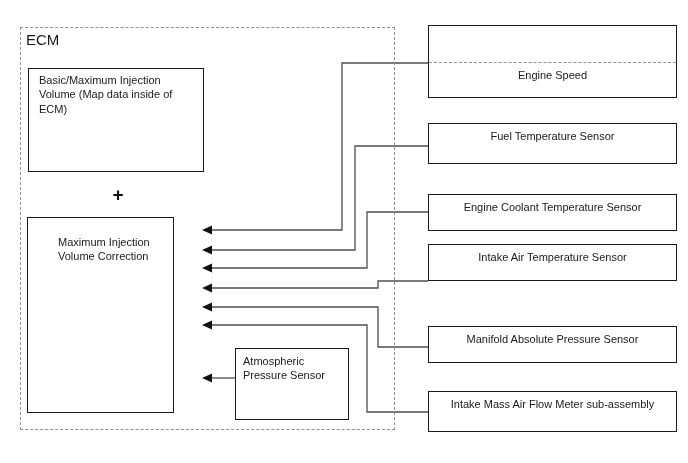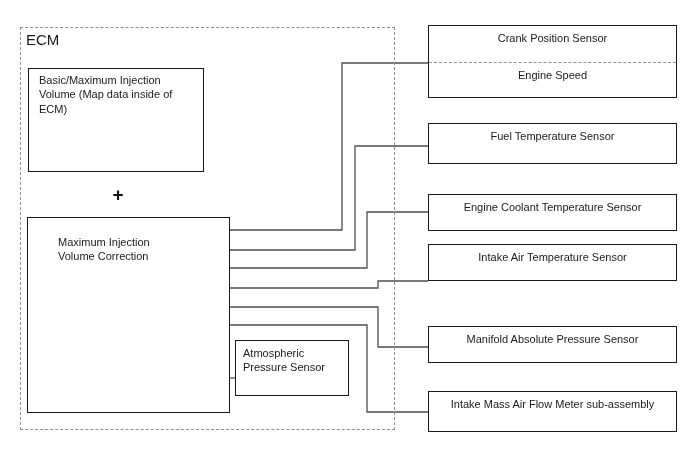--- a/index.html
+++ b/index.html
@@ -18,23 +18,23 @@
     position:absolute;left:20px;top:27px;width:375px;height:403px;
     border:1.6px dashed #8f8f8f;box-sizing:border-box;
   }
   .ecm-label{position:absolute;left:5px;top:2px;font-size:15px;}
   .box{
     position:absolute;box-sizing:border-box;
     border:1.6px solid #1a1a1a;background:#ffffff;
   }
   .box-basic{left:28px;top:68px;width:176px;height:104px;padding:4px 10px;}
   .box-basic .inner{width:152px;}
-  .box-max{left:27px;top:217px;width:203px;height:196px;padding:17px 0 0 30px;}
+  .box-max{left:27px;top:217px;width:147px;height:196px;padding:17px 0 0 30px;}
   .box-max .inner{width:112px;}
-  .box-atmos{left:235px;top:340px;width:114px;height:56px;padding:5px 7px;}
+  .box-atmos{left:235px;top:348px;width:114px;height:72px;padding:5px 7px;}
   .box-atmos .inner{width:96px;}
   .plus{
     position:absolute;left:104px;top:183px;width:28px;
     text-align:center;font-size:19px;font-weight:bold;color:#111;
   }
   .sensor{
     position:absolute;left:428px;width:249px;box-sizing:border-box;
     border:1.7px solid #1a1a1a;background:#fff;text-align:center;
     font-size:11px;
   }
@@ -89,21 +89,20 @@
 
   <div class="box box-max">
     <div class="inner">Maximum Injection Volume Correction</div>
   </div>
 
   <div class="box box-atmos">
     <div class="inner">Atmospheric Pressure Sensor</div>
   </div>
 
   <div class="sensor s-crank">
-    <div class="lbl">Crank Position Sensor</div>
     <div class="crank-divider"></div>
     <div class="crank-signal">Engine Speed</div>
   </div>
 
   <div class="sensor s-fuel">
     <div class="lbl">Fuel Temperature Sensor</div>
   </div>
 
   <div class="sensor s-coolant">
     <div class="lbl">Engine Coolant Temperature Sensor</div>

